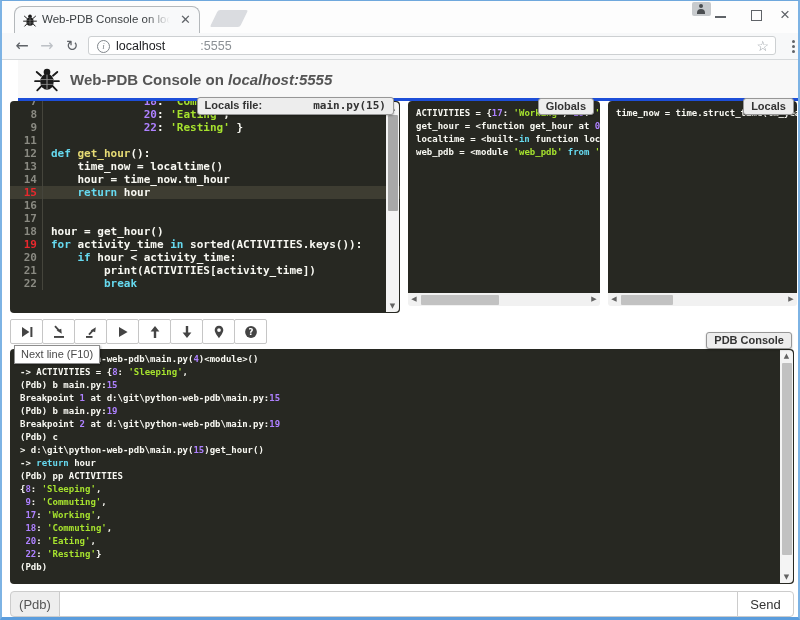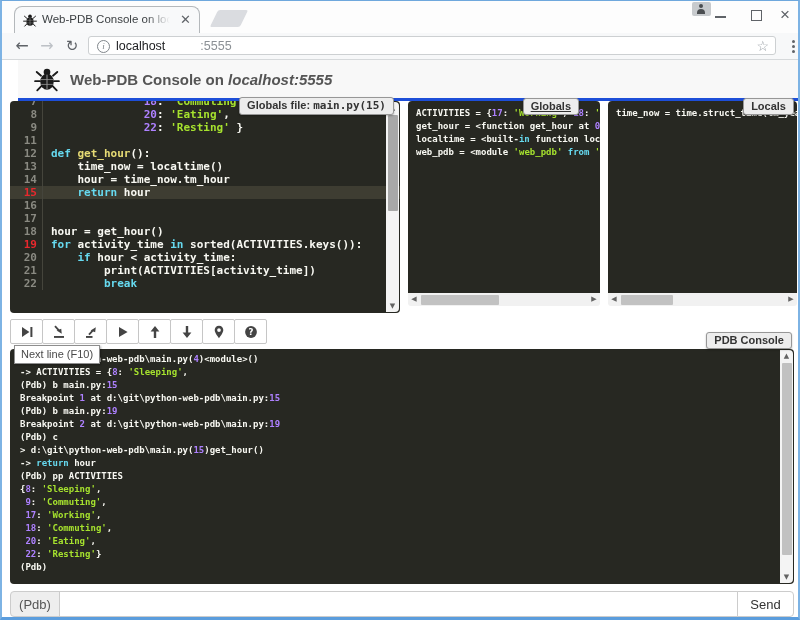--- a/index.html
+++ b/index.html
@@ -50,21 +50,21 @@
   .brand-logo{position:absolute;left:16px;top:6px;width:26px;height:26px;}
   .brand-text{position:absolute;left:52px;top:11px;font-size:15px;font-weight:bold;color:#555;}
   .brand-host{font-style:italic;}
 
   
   .dark{background:#272822;color:#f8f8f2;}
   .panel{position:absolute;border-radius:4px;}
   .badge-tab{position:absolute;background:#ededed;border:1px solid #979797;border-radius:3px;
              font-size:11px;font-weight:bold;color:#333;padding:1px 7px 2px;box-shadow:0 1px 2px rgba(0,0,0,.25);
              white-space:nowrap;z-index:5;}
-  .badge-mono{font-family:"DejaVu Sans Mono",monospace;font-weight:bold;}
+  .badge-mono{font-family:"DejaVu Sans Mono",monospace;font-weight:bold;margin-left:48px;}
 
   .code-panel{left:8px;top:100px;width:390px;height:212px;}
   .code-view{position:absolute;left:0;top:0;right:0;bottom:0;border-radius:4px;overflow:hidden;background:#272822;}
   .code-lines{margin-top:-6px;}
   .cl{display:flex;height:13px;line-height:13px;font-family:"DejaVu Sans Mono",monospace;font-weight:bold;
       font-size:11px;white-space:pre;}
   .cl.cur{background:#3e3d32;}
   .gut{width:27px;min-width:27px;text-align:right;padding-right:5px;color:#8a8a82;border-right:1px solid #45453c;}
   .gut.bp{color:#e8282d;}
   .src{padding-left:8px;}
@@ -197,34 +197,34 @@
           <div class="cl"><span class="gut">21</span><span class="src"><span class="tk-p">        print(ACTIVITIES[activity_time])</span></span></div>
           <div class="cl"><span class="gut">22</span><span class="src"><span class="tk-p">        </span><span class="tk-k">break</span></span></div>
         </div>
       <div class="vsb">
         <div class="arr arr-up">▲</div>
         <div class="thumb" style="top:13px;height:96px;"></div>
         <div class="arr arr-dn">▼</div>
       </div>
     </div>
     <div class="badge-tab" style="top:-4px;right:6px;">
-      <span>Globals file:</span>&nbsp;<span class="badge-mono">main.py(15)</span>
+      <span>Locals file:</span>&nbsp;<span class="badge-mono">main.py(15)</span>
     </div>
   </div>
 
   <div class="panel side-panel globals-panel">
     <div class="side-dark dark">
         <div class="term" id="globals-lines"><div class="term-line"><span class=""><span class="tk-p">ACTIVITIES = {</span><span class="tk-n">17</span><span class="tk-p">: </span><span class="tk-s">'Working'</span><span class="tk-p">, </span><span class="tk-n">18</span><span class="tk-p">: </span><span class="tk-s">'Commuting'</span></span></div><div class="term-line"><span class=""><span class="tk-p">get_hour = &lt;function get_hour at </span><span class="tk-n">0x0000000002E48158</span></span></div><div class="term-line"><span class=""><span class="tk-p">localtime = &lt;built-</span><span class="tk-k">in</span><span class="tk-p"> function localtime&gt;</span></span></div><div class="term-line"><span class=""><span class="tk-p">web_pdb = &lt;module </span><span class="tk-s">'web_pdb'</span><span class="tk-p"> </span><span class="tk-k">from</span><span class="tk-p"> </span><span class="tk-s">'d:\git\python-web-pdb\web_pdb\__init__.py'</span></span></div></div>
       </div>
     <div class="hsb">
       <div class="arr arr-l">◀</div>
       <div class="thumb" style="left:13px;width:78px;"></div>
       <div class="arr arr-r">▶</div>
     </div>
-    <div class="badge-tab" style="top:-3px;right:21px;text-decoration:underline;">Globals</div>
+    <div class="badge-tab" style="top:-3px;right:6px;">Globals</div>
   </div>
 
   <div class="panel side-panel locals-panel">
     <div class="side-dark dark">
         <div class="term" id="locals-lines"><div class="term-line"><span class=""><span class="tk-p">time_now = time.struct_time(tm_year=2017, tm_mon=1, tm_mday=1)</span></span></div></div>
       </div>
     <div class="hsb">
       <div class="arr arr-l">◀</div>
       <div class="thumb" style="left:13px;width:52px;"></div>
       <div class="arr arr-r">▶</div>

